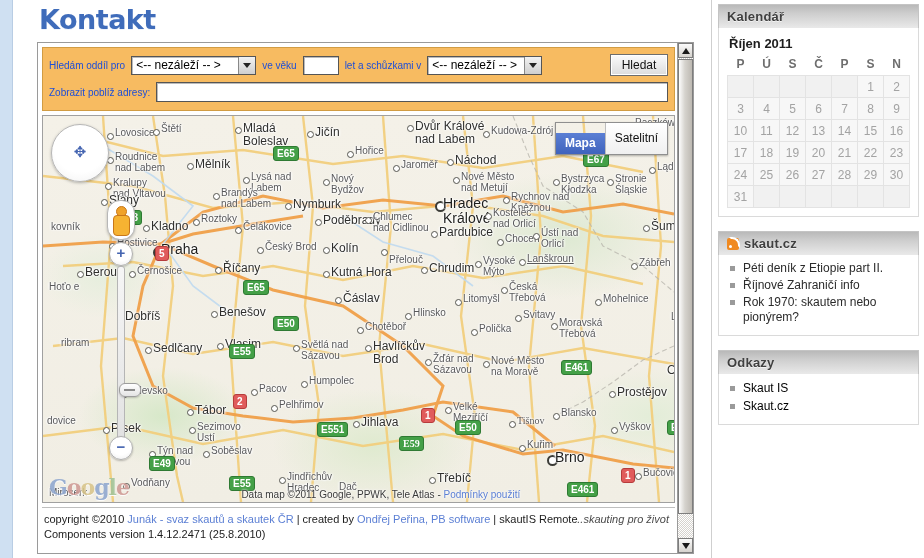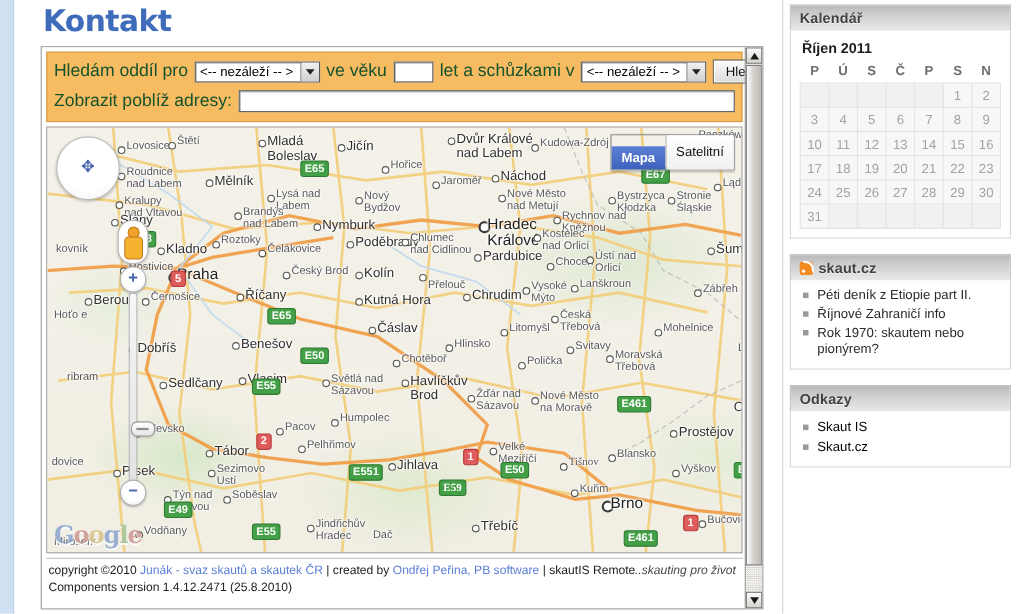--- a/index.html
+++ b/index.html
@@ -78,22 +78,22 @@
     width: 633px;
   }
   .srow {
     display: flex;
     align-items: center;
     gap: 6px;
     height: 24px;
   }
   .srow + .srow { margin-top: 3px; }
   .slabel {
-    font-size: 16px;
-    color: #14532d;
+    font-size: 10px;
+    color: #1d4ed8;
     white-space: nowrap;
   }
   .fake-select {
     display: inline-flex;
     align-items: center;
     justify-content: space-between;
     height: 19px;
     background: #ffffff;
     border: 1px solid #555;
     box-shadow: inset 1px 1px 0 #bbb;
@@ -646,20 +646,23 @@
             <span class="zoom-track">
               <span class="zoom-thumb"></span>
             </span>
             <span class="zbtn zbtn-minus">−</span>
           </div>
 
           <div class="g-logo">
             <span class="b">G</span><span class="r">o</span><span class="y">o</span><span class="b">g</span><span class="g2">l</span><span class="r">e</span>
           </div>
 
+          <div class="attrib">
+            <span>Data map ©2011 Google, PPWK, Tele Atlas - </span><a href="#">Podmínky použití</a>
+          </div>
         <span class="city-dot" style="left: 64px; top: 17px;"></span>
             <span class="map-label small" style="left: 72px; top: 12px;">Lovosice</span>
             <span class="city-dot" style="left: 110px; top: 13px;"></span>
             <span class="map-label small" style="left: 118px; top: 8px;">Štětí</span>
             <span class="city-dot" style="left: 192px; top: 11px;"></span>
             <span class="map-label city" style="left: 200px; top: 6px;">Mladá<br>Boleslav</span>
             <span class="city-dot" style="left: 264px; top: 15px;"></span>
             <span class="map-label city" style="left: 272px; top: 10px;">Jičín</span>
             <span class="city-dot" style="left: 364px; top: 9px;"></span>
             <span class="map-label city" style="left: 372px; top: 4px;">Dvůr Králové<br>nad Labem</span>
@@ -736,21 +739,21 @@
             <span class="map-label city" style="left: 42px; top: 150px;">Beroun</span>
             <span class="city-dot" style="left: 86px; top: 155px;"></span>
             <span class="map-label small" style="left: 94px; top: 150px;">Černošice</span>
             <span class="city-dot" style="left: 172px; top: 151px;"></span>
             <span class="map-label city" style="left: 180px; top: 146px;">Říčany</span>
             <span class="city-dot" style="left: 280px; top: 155px;"></span>
             <span class="map-label city" style="left: 288px; top: 150px;">Kutná Hora</span>
             <span class="city-dot" style="left: 378px; top: 151px;"></span>
             <span class="map-label city" style="left: 386px; top: 146px;">Chrudim</span>
             <span class="city-dot" style="left: 476px; top: 143px;"></span>
-            <span class="map-label small" style="left: 484px; top: 138px;">Lanškroun</span>
+            <span class="map-label small" style="left: 484px; top: 138px; text-decoration: underline;">Lanškroun</span>
             <span class="city-dot" style="left: 432px; top: 145px;"></span>
             <span class="map-label small" style="left: 440px; top: 140px;">Vysoké<br>Mýto</span>
             <span class="city-dot" style="left: 588px; top: 147px;"></span>
             <span class="map-label small" style="left: 596px; top: 142px;">Zábřeh</span>
             <span class="map-label small" style="left: 6px; top: 166px;">Hoťo e</span>
             <span class="city-dot" style="left: 292px; top: 181px;"></span>
             <span class="map-label city" style="left: 300px; top: 176px;">Čáslav</span>
             <span class="city-dot" style="left: 412px; top: 183px;"></span>
             <span class="map-label small" style="left: 420px; top: 178px;">Litomyšl</span>
             <span class="city-dot" style="left: 458px; top: 171px;"></span>

